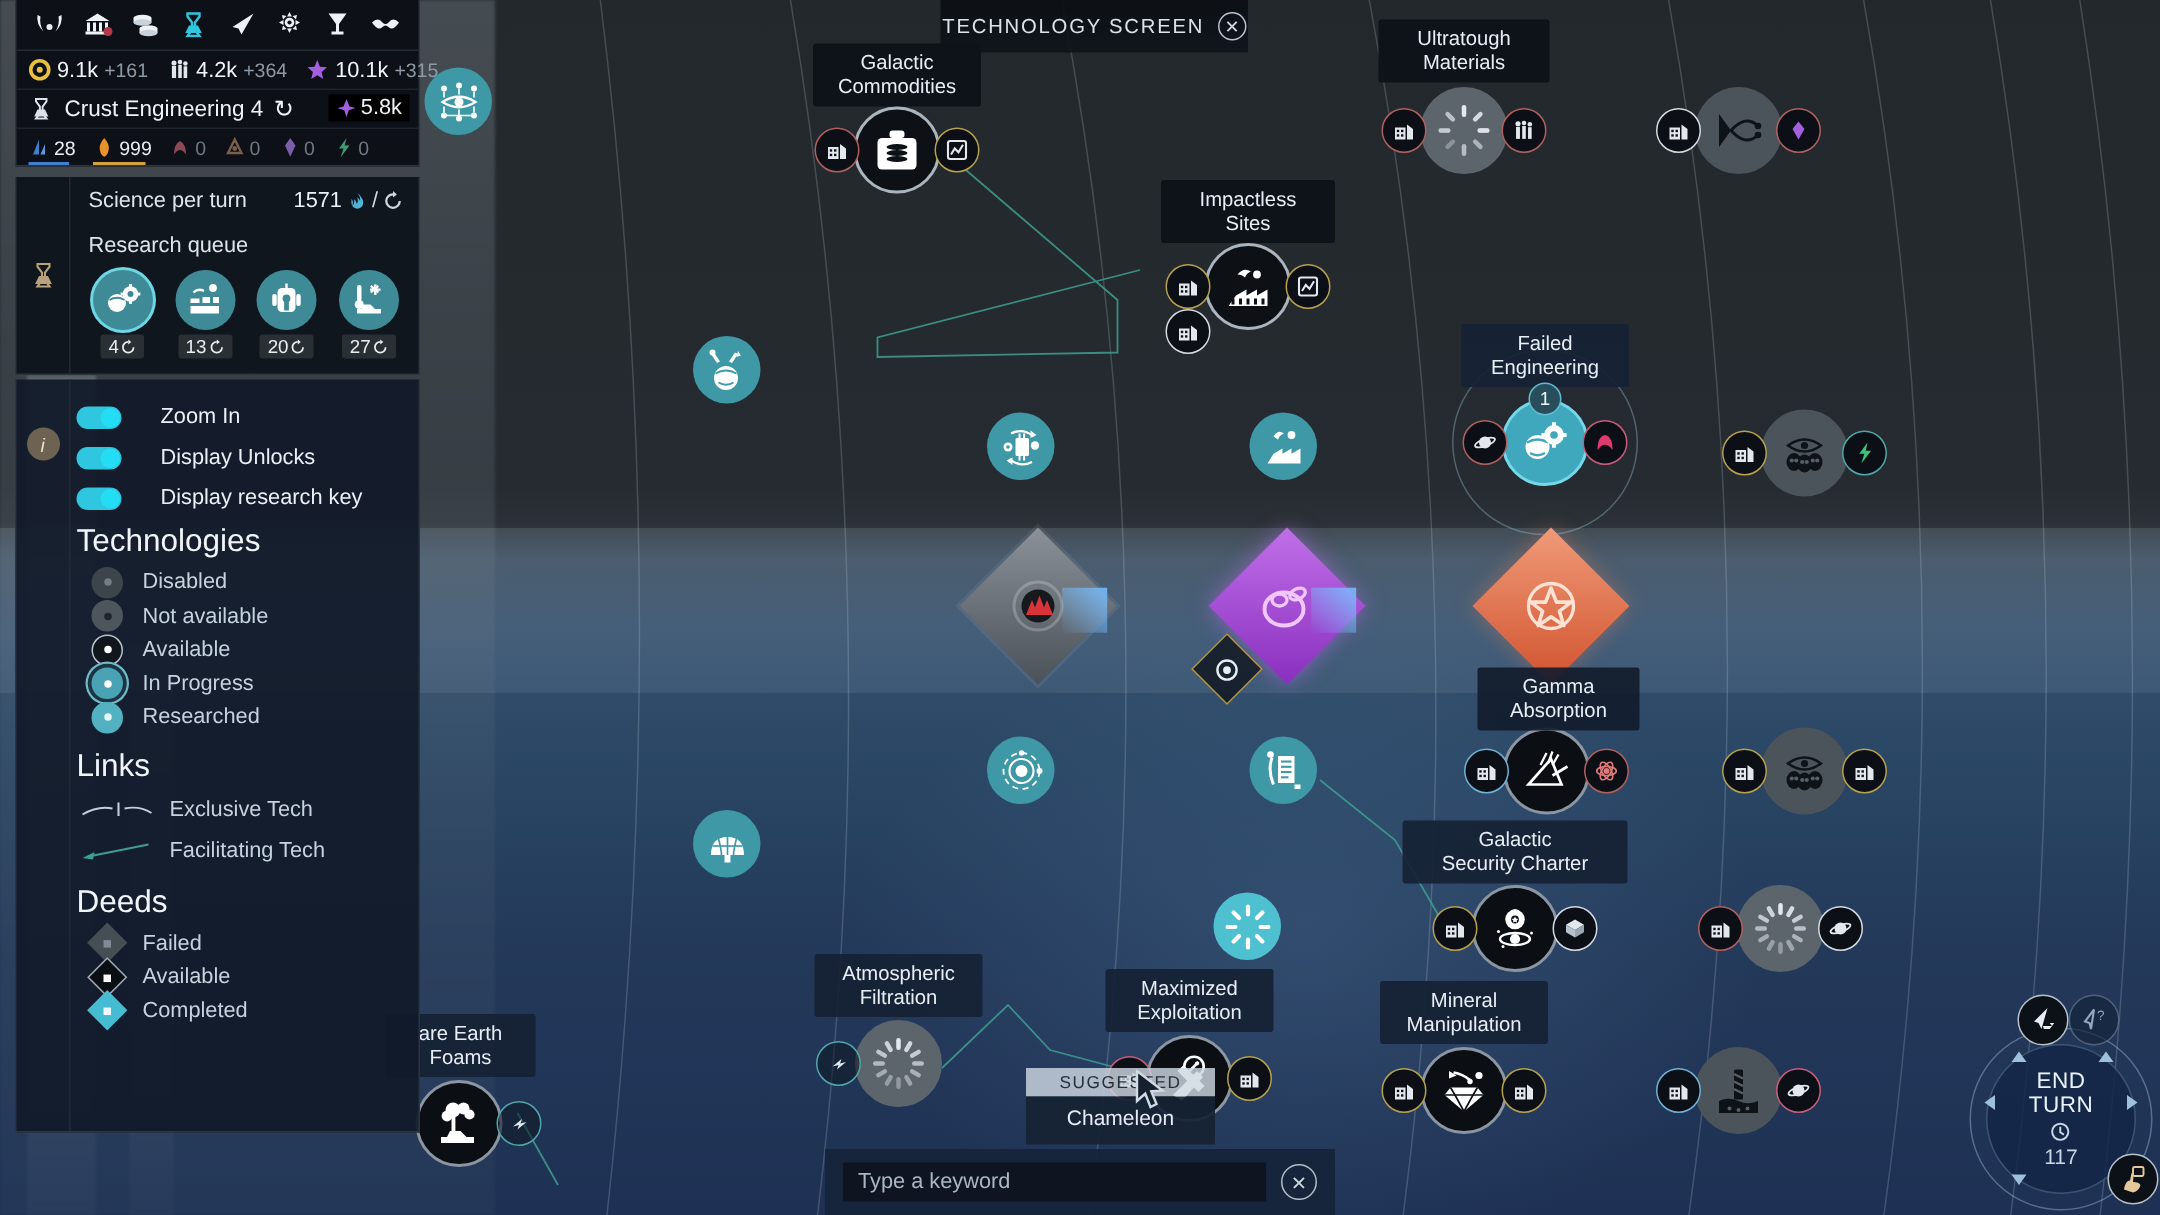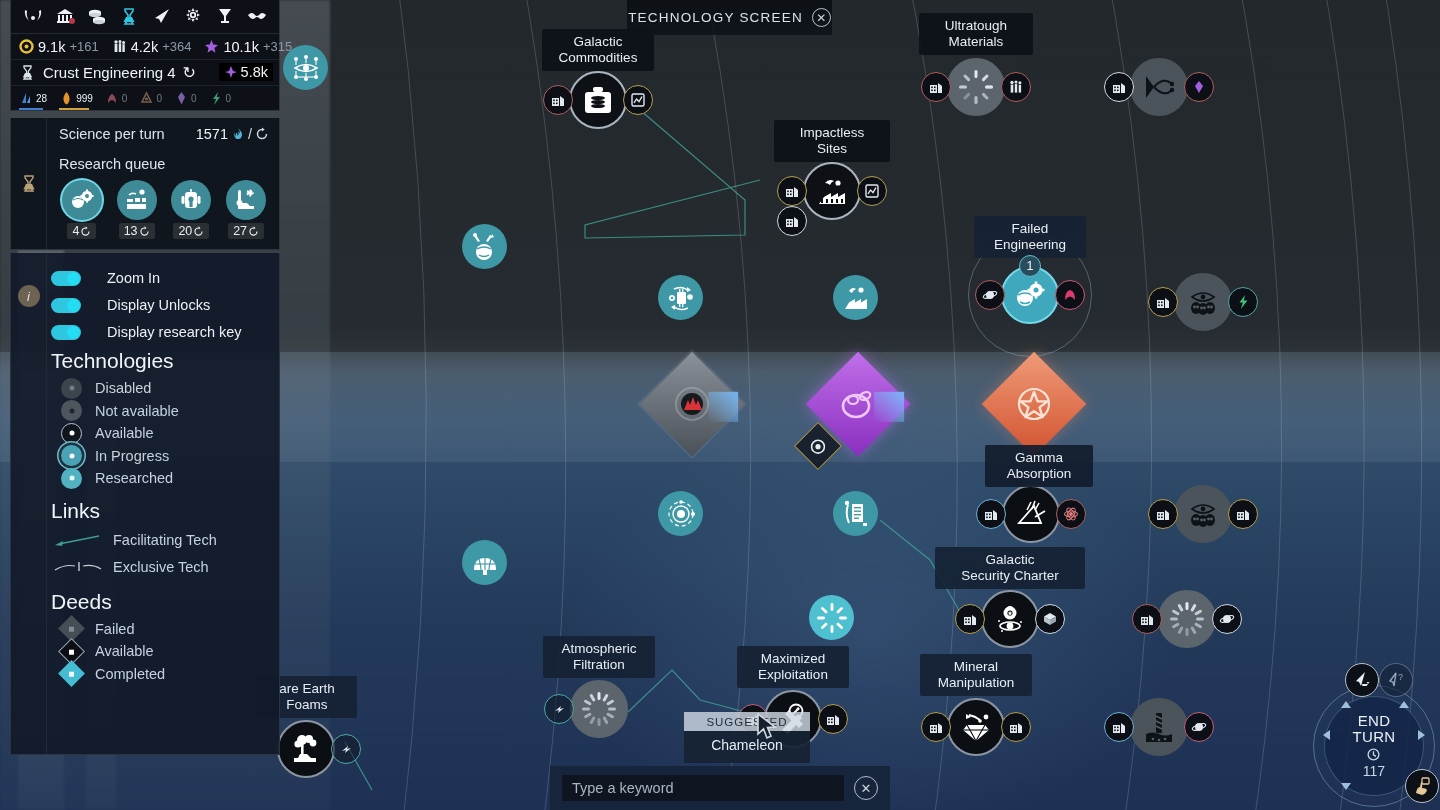--- a/index.html
+++ b/index.html
@@ -76,21 +76,21 @@
   .hud-tech .tname { font-size: 15px; color: #eef3f7; white-space: nowrap; }
   .hud-tech .tturn { display: inline-flex; align-items: center; gap: 2px; color: #eef3f7; }
   .hud-tech .tsci {
     position: absolute; right: 6px; top: 3px; display: flex; align-items: center; gap: 3px;
     background: #000; padding: 1px 5px; font-size: 14.5px; color: #f0f3f6;
   }
   .hud-res {
     display: flex; align-items: center; gap: 3px; padding: 4px 8px; height: 24px;
   }
   .res-item { display: flex; align-items: center; gap: 2px; margin-right: 9px; position: relative; }
-  .res-num { font-size: 10px; }
+  .res-num { font-size: 13px; }
   .res-num.dim { color: #6f7a86; }
   .res-item.has-bar::after {
     content:""; position:absolute; left:0; right:4px; bottom:-4px; height:2px;
   }
   .res-item.bar-blue::after { background:#3f7fd0; }
   .res-item.bar-org::after { background:#d5a13a; }
 
   
   .respanel {
     position: absolute; left: 10px; top: 118px; width: 270px;
@@ -648,32 +648,32 @@
         <span class="ltxt">In Progress</span>
       </div>
       <div class="lg-item">
         <span class="dot researched"></span>
         <span class="ltxt">Researched</span>
       </div>
 
       <div class="lg-head">Links</div>
       <div class="lnk-row">
         <svg width="50" height="14" viewBox="0 0 50 14">
-          <path d="M6 11 L46 3" stroke="#3f9e92" stroke-width="1.4" fill="none"></path>
-          <path d="M2 12 L10 8 L9 13 Z" fill="#3f9e92"></path>
-        </svg>
-        <span class="ltxt">Facilitating Tech</span>
-      </div>
-      <div class="lnk-row">
-        <svg width="50" height="14" viewBox="0 0 50 14">
           <path d="M2 10 Q12 4 22 6" stroke="#c4cfd9" stroke-width="1.2" fill="none"></path>
           <path d="M26 2 L26 11" stroke="#c4cfd9" stroke-width="1.4"></path>
           <path d="M30 6 Q40 4 48 9" stroke="#c4cfd9" stroke-width="1.2" fill="none"></path>
         </svg>
         <span class="ltxt">Exclusive Tech</span>
+      </div>
+      <div class="lnk-row">
+        <svg width="50" height="14" viewBox="0 0 50 14">
+          <path d="M6 11 L46 3" stroke="#3f9e92" stroke-width="1.4" fill="none"></path>
+          <path d="M2 12 L10 8 L9 13 Z" fill="#3f9e92"></path>
+        </svg>
+        <span class="ltxt">Facilitating Tech</span>
       </div>
 
       <div class="lg-head">Deeds</div>
       <div class="lg-item">
         <span class="dia failed"></span>
         <span class="ltxt">Failed</span>
       </div>
       <div class="lg-item">
         <span class="dia davail"></span>
         <span class="ltxt">Available</span>

